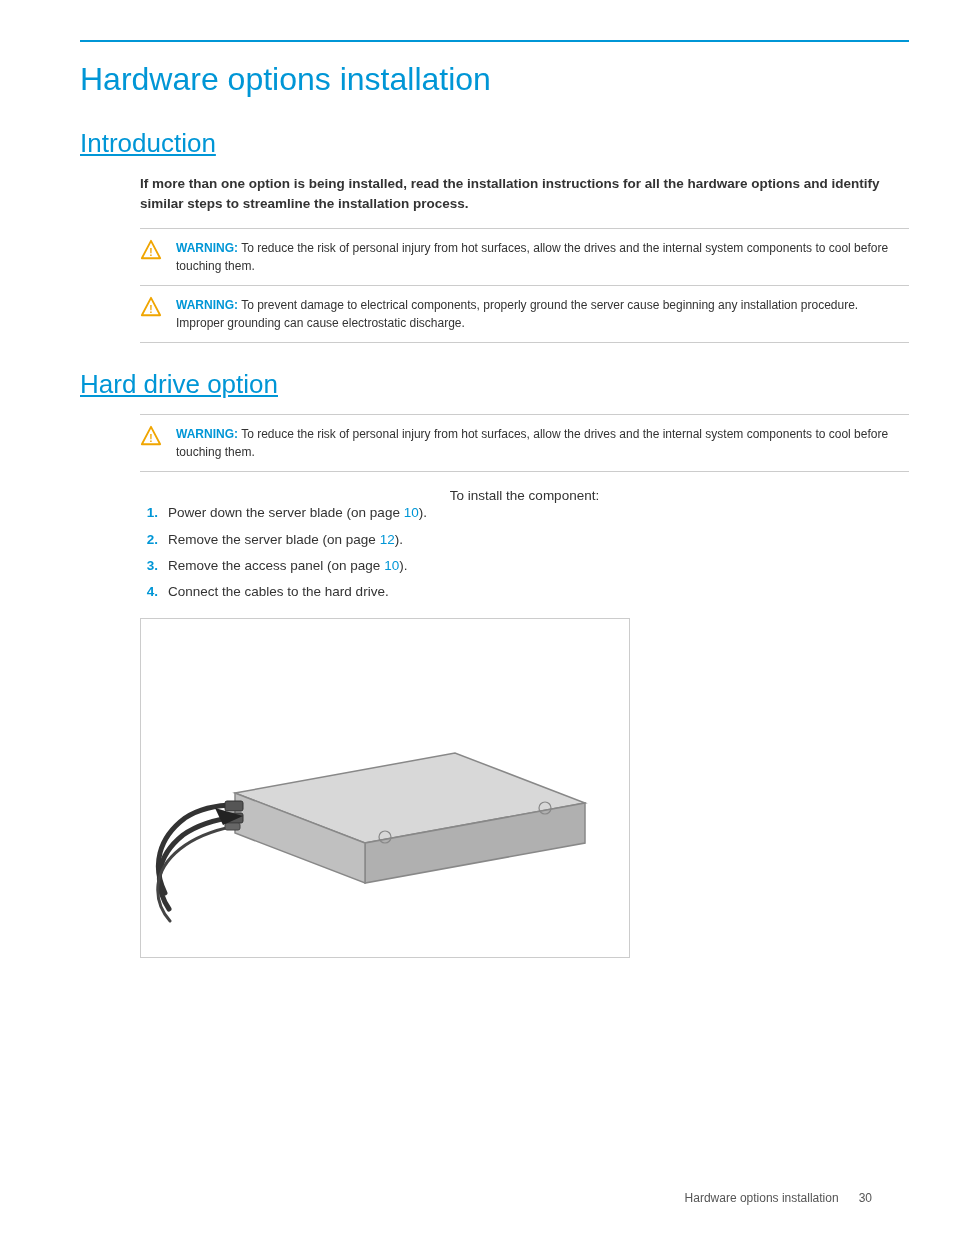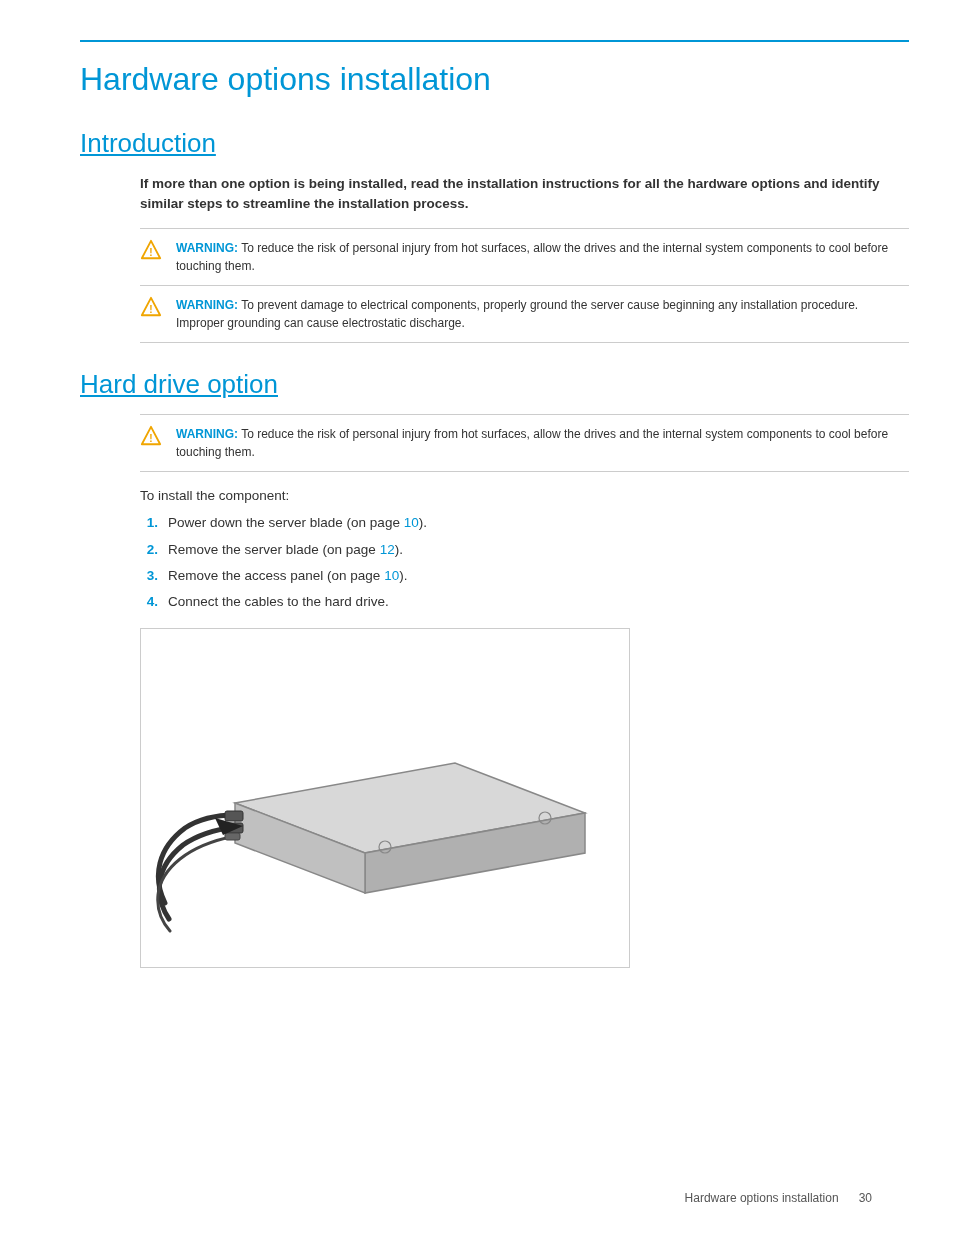--- a/index.html
+++ b/index.html
@@ -86,22 +86,22 @@
       margin-bottom: 24px;
     }
 
     .section-gap-sm {
       margin-bottom: 14px;
     }
 
     .install-text {
       margin-left: 60px;
       font-size: 13.5px;
-      margin-bottom: 10px;
-      color: #333;
+      color: #333;
+      text-align: center;
     }
 
     .steps-list {
       margin-left: 60px;
       list-style: none;
       padding: 0;
       margin-bottom: 16px;
     }
 
     .steps-list li {

